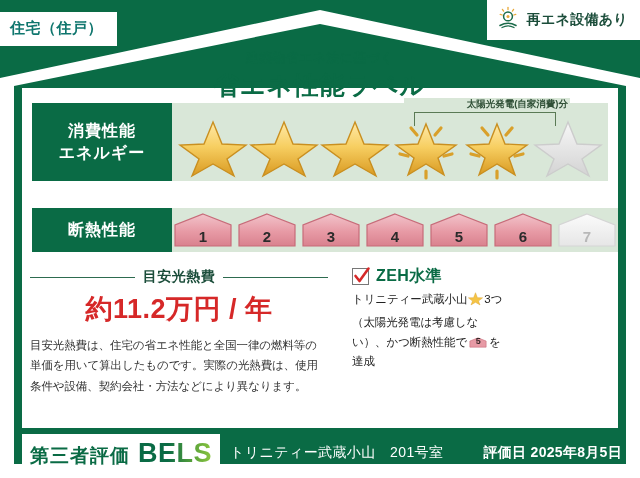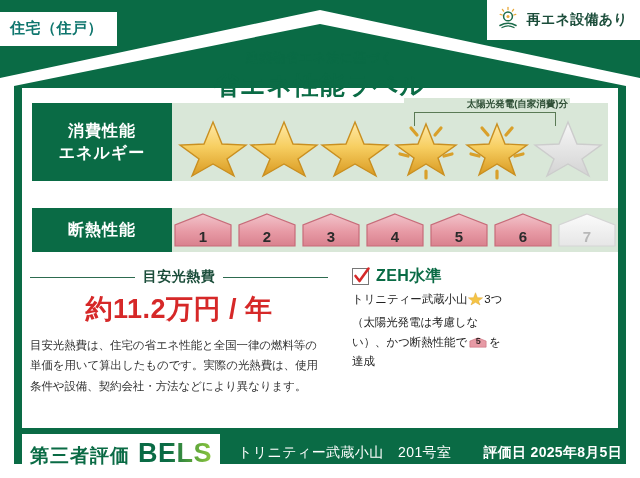--- a/index.html
+++ b/index.html
@@ -179,21 +179,20 @@
     position: absolute; left: 0; right: 0; bottom: 0px;
     text-align: center; font-size: 9px; font-weight: bold; color: #3a2a2a;
   }
   .zeh-logo { display: inline-block; vertical-align: -8px; margin-left: 4px; }
 
   
   .footer {
     position: absolute; left: 0; bottom: 0; width: 640px; height: 50px;
     display: flex; align-items: center;
     z-index: 8;
-    gap: 8px;
   }
   .bels-badge {
     background: #ffffff;
     margin-left: 22px;
     padding: 4px 8px 4px 8px;
     display: flex; align-items: baseline; gap: 8px;
   }
   .bels-jp {
     font-size: 19px; font-weight: bold; color: #0a6b45; letter-spacing: 1px;
   }

